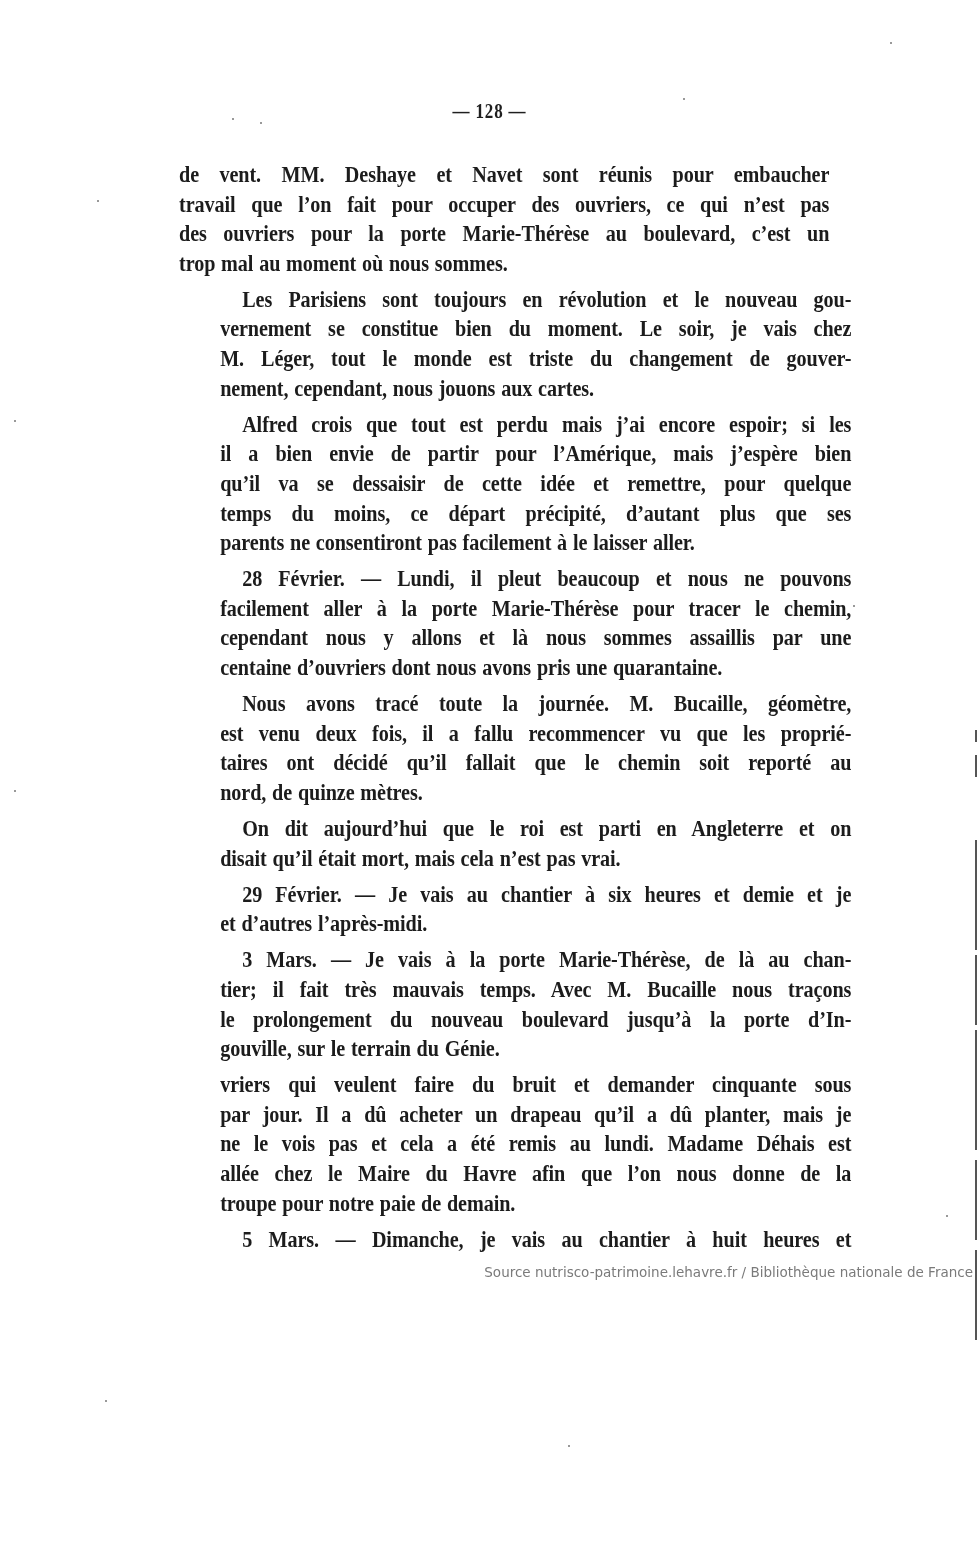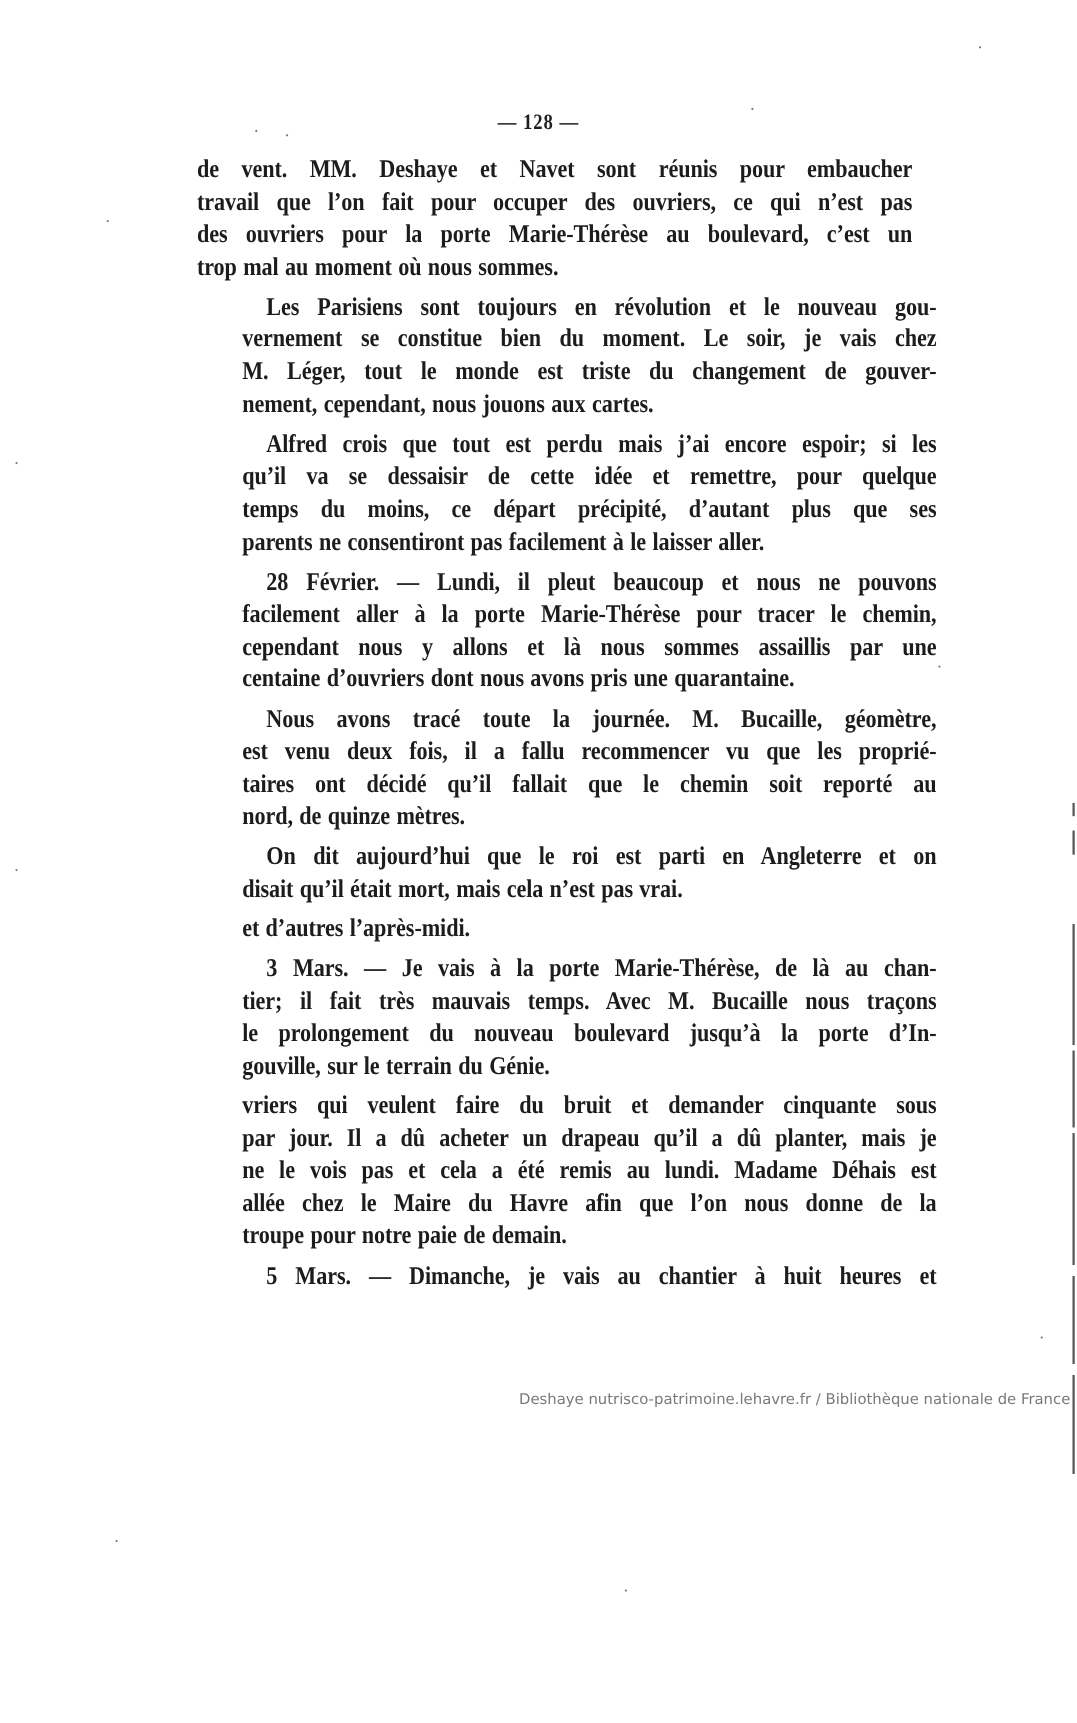--- a/index.html
+++ b/index.html
@@ -31,21 +31,21 @@
       font-size: 20px;
       letter-spacing: 1px;
       font-weight: bold;
       color: #1f1f1f;
       transform: scaleX(0.85);
       transform-origin: 50% 50%;
     }
     .body-text {
       position: absolute;
       left: 179px;
-      top: 140px;
+      top: 160px;
       width: 650px;
     }
     .para {
       margin: 0 0 6.5px 0;
       font-size: 23.2px;
       line-height: 29.6px;
       text-align: justify;
       text-indent: 22px;
       font-weight: bold;
       color: #1c1c1c;
@@ -117,20 +117,21 @@
 
     <p class="para">
       <span class="line first"><span class="line-inner">Les Parisiens sont toujours en révolution et le nouveau gou-</span></span>
       <span class="line"><span class="line-inner">vernement se constitue bien du moment. Le soir, je vais chez</span></span>
       <span class="line"><span class="line-inner">M. Léger, tout le monde est triste du changement de gouver-</span></span>
       <span class="line last"><span class="line-inner">nement, cependant, nous jouons aux cartes.</span></span>
     </p>
 
     <p class="para">
       <span class="line first"><span class="line-inner">Alfred crois que tout est perdu mais j’ai encore espoir; si les</span></span>
+      <span class="line"><span class="line-inner">il a bien envie de partir pour l’Amérique, mais j’espère bien</span></span>
       <span class="line"><span class="line-inner">qu’il va se dessaisir de cette idée et remettre, pour quelque</span></span>
       <span class="line"><span class="line-inner">temps du moins, ce départ précipité, d’autant plus que ses</span></span>
       <span class="line last"><span class="line-inner">parents ne consentiront pas facilement à le laisser aller.</span></span>
     </p>
 
     <p class="para">
       <span class="line first"><span class="line-inner">28 Février. — Lundi, il pleut beaucoup et nous ne pouvons</span></span>
       <span class="line"><span class="line-inner">facilement aller à la porte Marie-Thérèse pour tracer le chemin,</span></span>
       <span class="line"><span class="line-inner">cependant nous y allons et là nous sommes assaillis par une</span></span>
       <span class="line last"><span class="line-inner">centaine d’ouvriers dont nous avons pris une quarantaine.</span></span>
@@ -142,20 +143,21 @@
       <span class="line"><span class="line-inner">taires ont décidé qu’il fallait que le chemin soit reporté au</span></span>
       <span class="line last"><span class="line-inner">nord, de quinze mètres.</span></span>
     </p>
 
     <p class="para">
       <span class="line first"><span class="line-inner">On dit aujourd’hui que le roi est parti en Angleterre et on</span></span>
       <span class="line last"><span class="line-inner">disait qu’il était mort, mais cela n’est pas vrai.</span></span>
     </p>
 
     <p class="para">
+      <span class="line first"><span class="line-inner">29 Février. — Je vais au chantier à six heures et demie et je</span></span>
       <span class="line last"><span class="line-inner">et d’autres l’après-midi.</span></span>
     </p>
 
     <p class="para">
       <span class="line first"><span class="line-inner">3 Mars. — Je vais à la porte Marie-Thérèse, de là au chan-</span></span>
       <span class="line"><span class="line-inner">tier; il fait très mauvais temps. Avec M. Bucaille nous traçons</span></span>
       <span class="line"><span class="line-inner">le prolongement du nouveau boulevard jusqu’à la porte d’In-</span></span>
       <span class="line last"><span class="line-inner">gouville, sur le terrain du Génie.</span></span>
     </p>
 
@@ -187,15 +189,15 @@
   <div class="speck" style="left:260px;top:122px;"></div>
   <div class="speck" style="left:683px;top:98px;"></div>
   <div class="speck" style="left:890px;top:42px;"></div>
   <div class="speck" style="left:14px;top:420px;"></div>
   <div class="speck" style="left:853px;top:605px;"></div>
   <div class="speck" style="left:14px;top:790px;"></div>
   <div class="speck" style="left:946px;top:1215px;"></div>
   <div class="speck" style="left:568px;top:1445px;"></div>
   <div class="speck" style="left:105px;top:1400px;"></div>
 
-  <div class="source-footer">Deshaye nutrisco-patrimoine.lehavre.fr / Bibliothèque nationale de France</div>
+  <div class="source-footer">Source nutrisco-patrimoine.lehavre.fr / Bibliothèque nationale de France</div>
 
 </div>
 
 </body></html>

